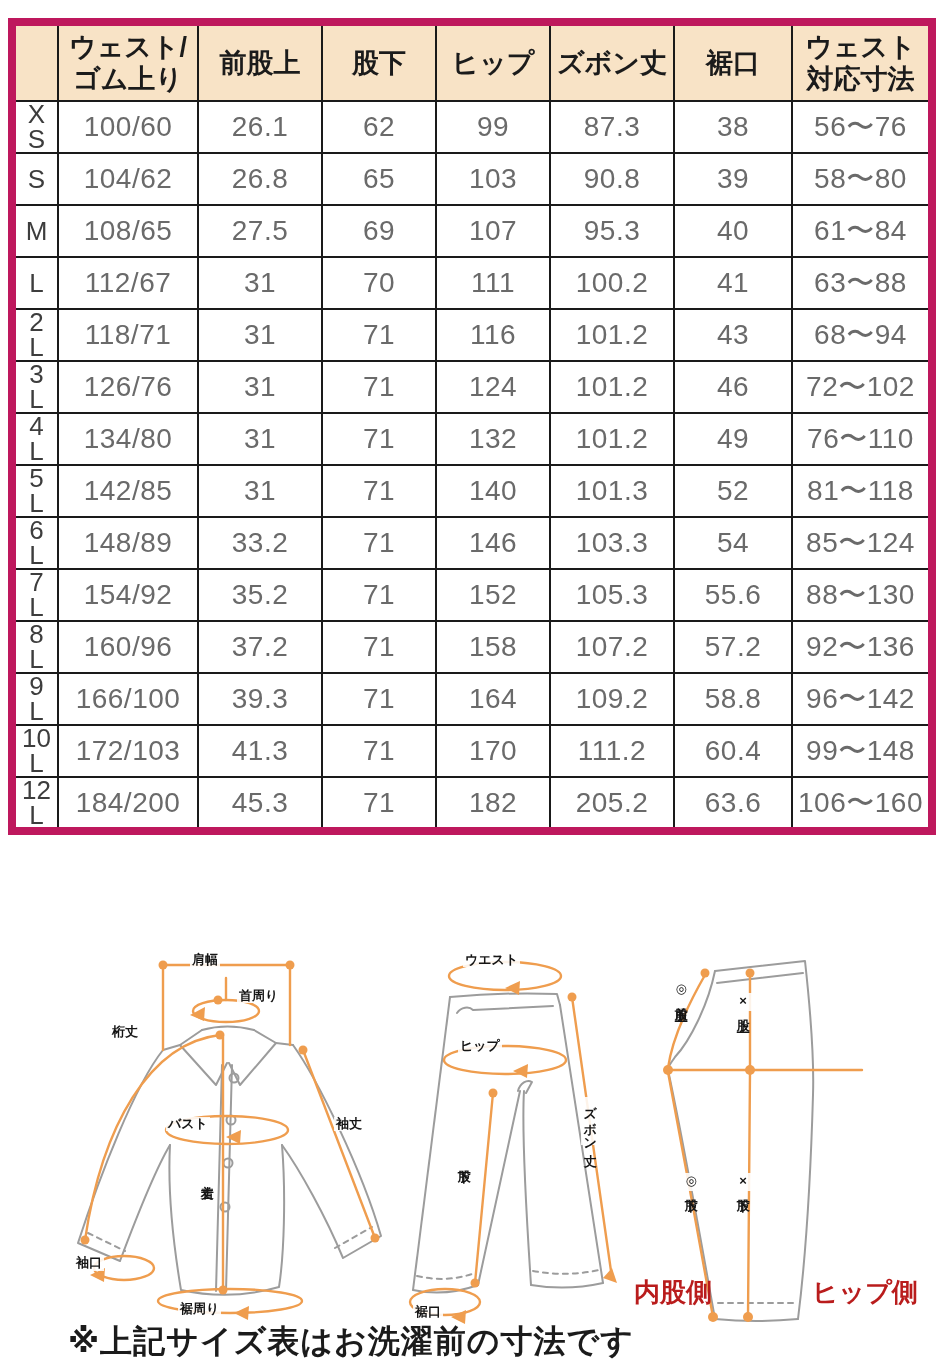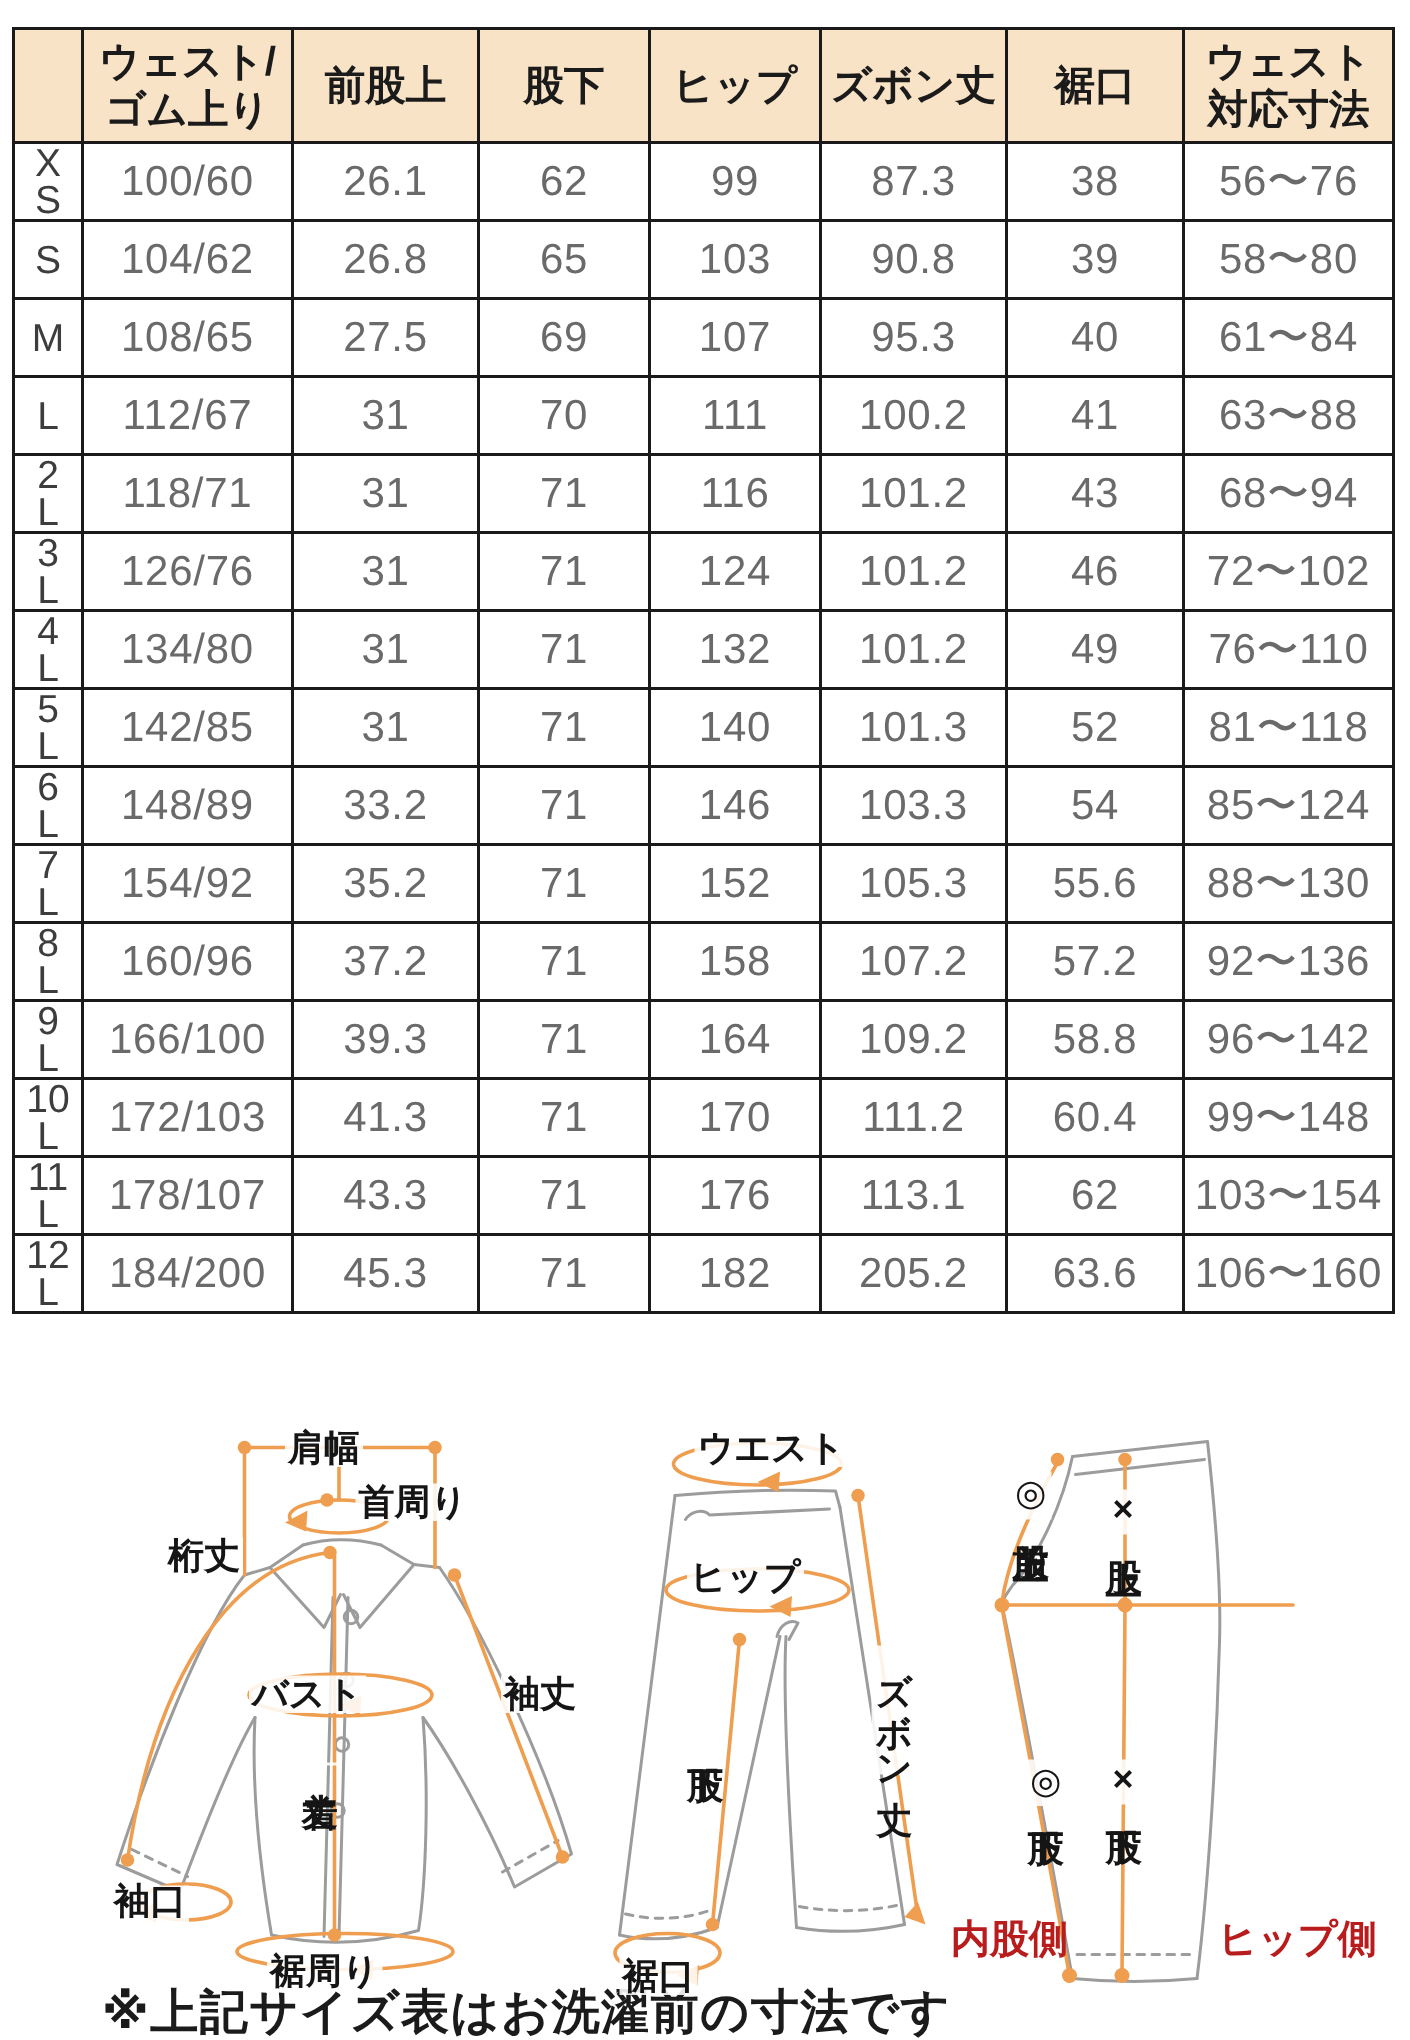--- a/index.html
+++ b/index.html
@@ -1,34 +1,34 @@
 <!DOCTYPE html>
 <html><head>
 <meta charset="utf-8">
 <style>
   html,body{margin:0;padding:0;}
   .page{position:relative;width:940px;height:1360px;background:#ffffff;
         font-family:"Liberation Sans","DejaVu Sans",sans-serif;overflow:hidden;}
 
   
   table.size-table{border-collapse:collapse;table-layout:fixed;width:920px;
-                   margin:18px 0 0 8px;border:1px solid #be185d;}
+                   margin:18px 0 0 8px;border:8px solid #be185d;}
   table.size-table th,table.size-table td{border:2px solid #1a1a1a;text-align:center;
                    vertical-align:middle;padding:0;}
   table.size-table thead th{background:#f8e3c6;color:#1b1b1b;font-weight:700;
                    font-size:27px;line-height:1.2;white-space:pre-line;height:74px;}
   table.size-table tbody tr{height:52px;}
   table.size-table tbody th.size-cell{font-size:26px;font-weight:500;color:#3d3d3d;
                    white-space:pre-line;line-height:0.95;background:#fff;}
   table.size-table tbody td{font-size:28px;color:#6a6a6a;background:#fff;letter-spacing:0.5px;}
 
   
   .diagram{position:absolute;}
   .diagram svg{position:absolute;left:0;top:0;}
-  .dlabel{position:absolute;font-size:24px;font-weight:700;color:#151515;
+  .dlabel{position:absolute;font-size:13px;font-weight:700;color:#151515;
           background:rgba(255,255,255,0.88);padding:0 2px;line-height:1.05;
           white-space:nowrap;z-index:3;}
   .dlabel.v{writing-mode:vertical-rl;text-orientation:upright;letter-spacing:1px;
           white-space:normal;}
   .dlabel.gray{color:#b91c1c;font-size:26px;background:transparent;}
   .note{position:absolute;left:68px;top:1320px;font-size:32px;font-weight:600;
         color:#1b1b1b;letter-spacing:1px;}
   .outline{fill:none;stroke:#9c9c9c;stroke-width:2;stroke-linecap:round;stroke-linejoin:round;}
   .outline.dash{stroke-dasharray:5 5;}
   .meas{fill:none;stroke:#ef9d4e;stroke-width:2.4;stroke-linecap:round;}
@@ -198,31 +198,20 @@
         <tr>
           <th class="size-cell">10
 L</th>
           <td>172/103</td>
           <td>41.3</td>
           <td>71</td>
           <td>170</td>
           <td>111.2</td>
           <td>60.4</td>
           <td>99〜148</td>
-        </tr>
-        <tr>
-          <th class="size-cell">11
-L</th>
-          <td>178/107</td>
-          <td>43.3</td>
-          <td>71</td>
-          <td>176</td>
-          <td>113.1</td>
-          <td>62</td>
-          <td>103〜154</td>
         </tr>
         <tr>
           <th class="size-cell">12
 L</th>
           <td>184/200</td>
           <td>45.3</td>
           <td>71</td>
           <td>182</td>
           <td>205.2</td>
           <td>63.6</td>

